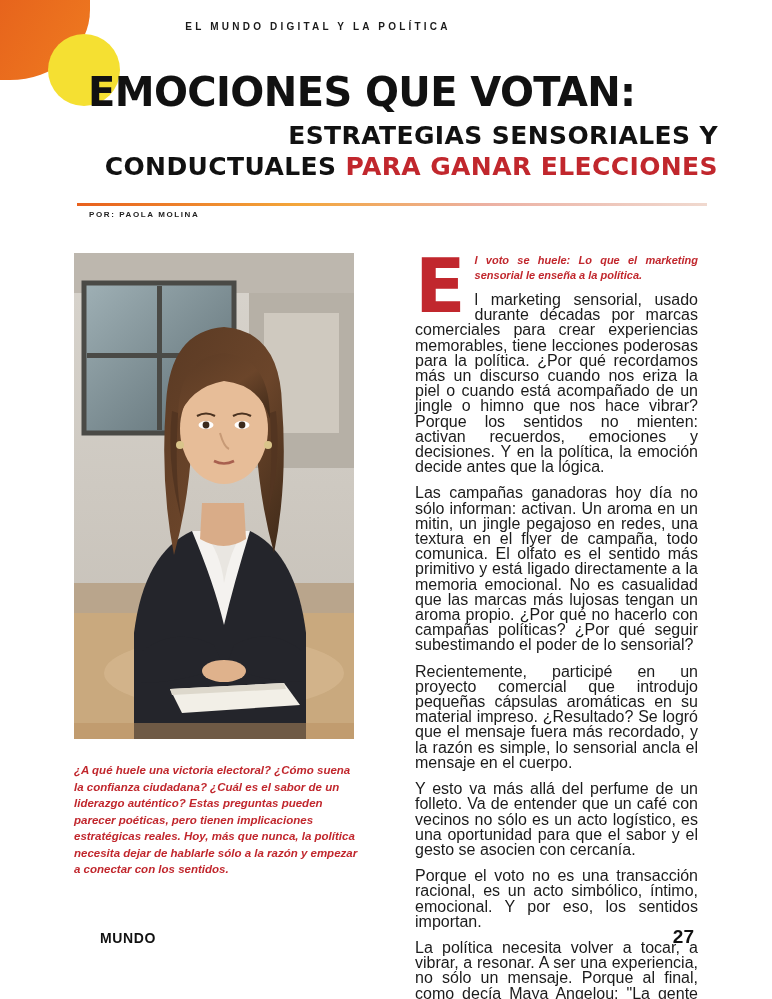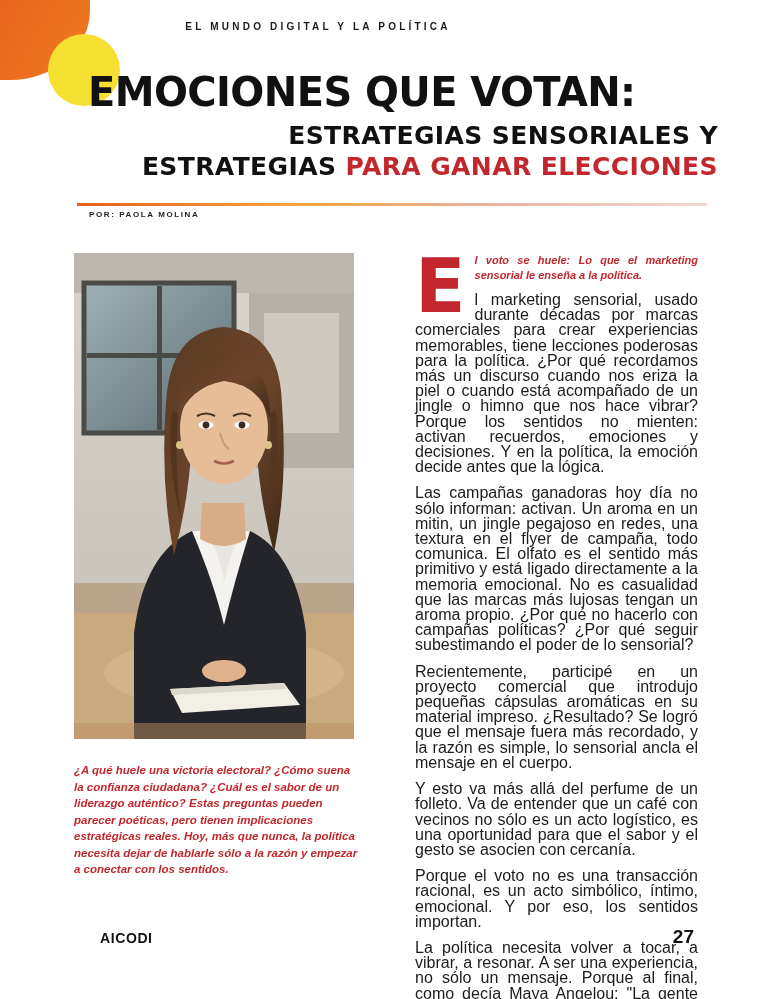--- a/index.html
+++ b/index.html
@@ -190,21 +190,21 @@
   <div class="corner-orange2"></div>
   <div class="corner-yellow"></div>
 </div>
 
 <div class="kicker">EL MUNDO DIGITAL Y LA POLÍTICA</div>
 
 <div class="title-block">
   <h1 class="title-main">EMOCIONES QUE VOTAN:</h1>
   <div class="title-sub">
     <span>ESTRATEGIAS SENSORIALES Y</span><br>
-    <span>ESTRATEGIAS </span><span class="accent">PARA GANAR ELECCIONES</span>
+    <span>CONDUCTUALES </span><span class="accent">PARA GANAR ELECCIONES</span>
   </div>
 </div>
 
 <div class="header-rule"></div>
 <div class="byline">POR: PAOLA MOLINA</div>
 
 <div class="photo">
   <svg width="280" height="486" viewBox="0 0 280 486" xmlns="http://www.w3.org/2000/svg">
     <defs>
       <linearGradient id="wallg" x1="0" y1="0" x2="0" y2="1">
@@ -279,14 +279,14 @@
   <p class="lede">l voto se huele: Lo que el marketing sensorial le enseña a la política.</p>
   <p class="body">l marketing sensorial, usado durante décadas por marcas comerciales para crear experiencias memorables, tiene lecciones poderosas para la política. ¿Por qué recordamos más un discurso cuando nos eriza la piel o cuando está acompañado de un jingle o himno que nos hace vibrar? Porque los sentidos no mienten: activan recuerdos, emociones y decisiones. Y en la política, la emoción decide antes que la lógica.</p>
   <p class="body">Las campañas ganadoras hoy día no sólo informan: activan. Un aroma en un mitin, un jingle pegajoso en redes, una textura en el flyer de campaña, todo comunica. El olfato es el sentido más primitivo y está ligado directamente a la memoria emocional. No es casualidad que las marcas más lujosas tengan un aroma propio. ¿Por qué no hacerlo con campañas políticas? ¿Por qué seguir subestimando el poder de lo sensorial?</p>
   <p class="body">Recientemente, participé en un proyecto comercial que introdujo pequeñas cápsulas aromáticas en su material impreso. ¿Resultado? Se logró que el mensaje fuera más recordado, y la razón es simple, lo sensorial ancla el mensaje en el cuerpo.</p>
   <p class="body">Y esto va más allá del perfume de un folleto. Va de entender que un café con vecinos no sólo es un acto logístico, es una oportunidad para que el sabor y el gesto se asocien con cercanía.</p>
   <p class="body">Porque el voto no es una transacción racional, es un acto simbólico, íntimo, emocional. Y por eso, los sentidos importan.</p>
   <p class="body">La política necesita volver a tocar, a vibrar, a resonar. A ser una experiencia, no sólo un mensaje. Porque al final, como decía Maya Angelou: "La gente olvidará lo que dijiste, olvidará lo que hiciste, pero nunca olvidará cómo la hiciste sentir".</p>
   <p class="body">Y eso, en ganadoras político, es estrategia pura.</p>
 </div>
 
-<div class="footer-brand">AICODI</div>
+<div class="footer-brand">MUNDO</div>
 <div class="footer-page">27</div>
 
 </body></html>

